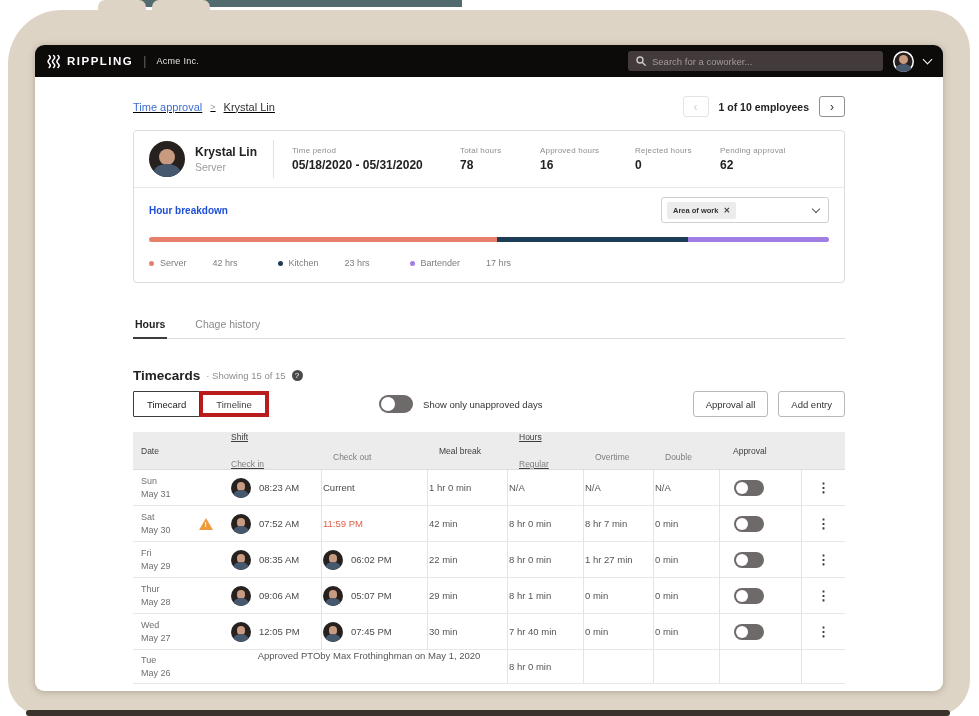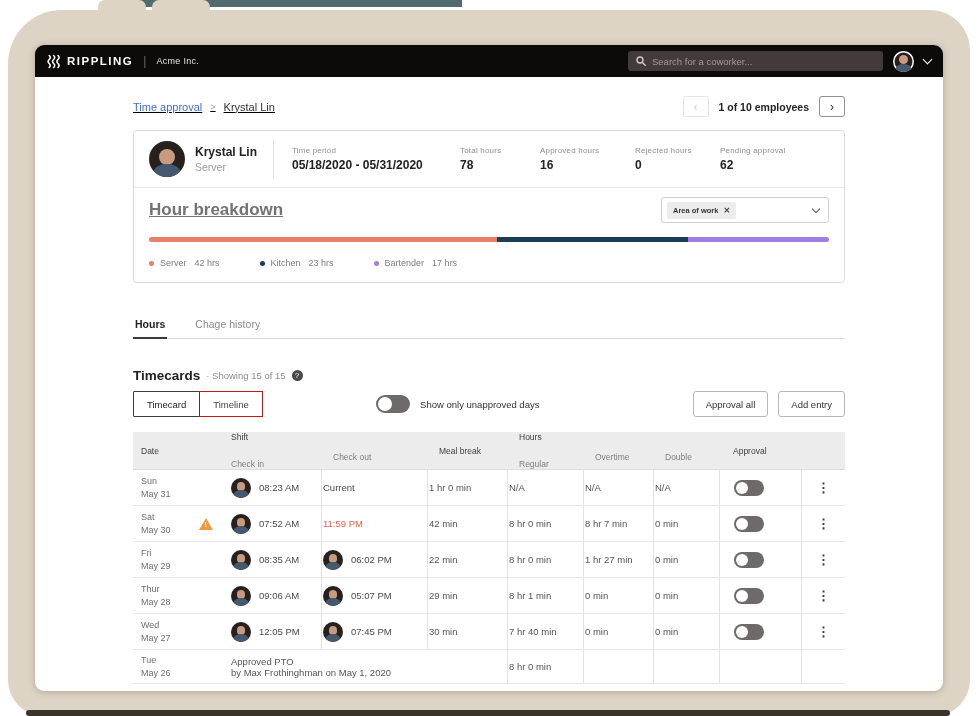--- a/index.html
+++ b/index.html
@@ -58,79 +58,79 @@
   .who-name { font-size:12px; font-weight:bold; color:#222; }
   .who-role { font-size:10.5px; color:#9c9c9c; margin-top:2px; }
   .vdiv { width:1px; height:38px; background:#e2e2e2; margin:0 18px 0 6px; }
   .stats { display:flex; flex:1; }
   .stat { display:flex; flex-direction:column; gap:3px; }
   .stat-label { font-size:8px; color:#8e8e8e; letter-spacing:.2px; }
   .stat-value { font-size:12px; font-weight:bold; color:#222; }
   .st-period { width:168px; } .st-total { width:80px; } .st-appr { width:95px; } .st-rej { width:85px; } .st-pend { width:100px; }
   .card-div { height:1px; background:#e8e8e8; margin:0 -15px; }
   .hb-row { display:flex; align-items:center; justify-content:space-between; margin-top:9px; }
-  .hb-title { font-size:17px; font-weight:bold; color:#737373;text-decoration:underline; }
+  .hb-title { font-size:10px; font-weight:bold; color:#1d4ed8; }
   .dropdown { width:168px; height:26px; border:1px solid #cfcfcf; border-radius:3px; display:flex; align-items:center; justify-content:space-between; padding:0 9px 0 5px; background:#fff; cursor:pointer; }
   .dd-tag { background:#ececec; border-radius:2px; font-size:7.5px; font-weight:bold; color:#333; padding:4px 6px; display:flex; align-items:center; gap:5px; }
   .dd-x { font-size:8px; color:#444; cursor:pointer; }
   .chev-down-gray { width:6px; height:6px; border-right:1.2px solid #555; border-bottom:1.2px solid #555; transform:rotate(45deg); margin-top:-3px; }
   .stackbar { display:flex; height:5px; border-radius:3px; overflow:hidden; margin-top:14px; }
   .legend { display:flex; gap:40px; margin:16px 0 14px; }
   .leg-item { display:flex; align-items:center; gap:6px; font-size:9px; color:#7d7d7d; }
   .leg-dot { width:5px; height:5px; border-radius:50%; flex:none; }
-  .leg-hours { margin-left:2px; }
+  .leg-hours { margin-left:20px; }
 
   
   .tabs { margin-top:35px; border-bottom:1px solid #dedede; display:flex; gap:26px; }
   .tab { font-size:10.5px; padding:0 2px 7px; color:#8a8a8a; cursor:pointer; }
   .tab.active { color:#222; font-weight:bold; border-bottom:2px solid #3c3c3c; margin-bottom:-1px; }
 
   
   .tc-head { margin-top:29px; display:flex; align-items:center; gap:6px; }
   .tc-title { font-size:13.5px; font-weight:bold; color:#222; }
   .tc-sub { font-size:9.5px; color:#8e8e8e; }
   .help-ic { width:11px; height:11px; border-radius:50%; background:#4a4a4a; color:#fff; font-size:8px; display:inline-flex; align-items:center; justify-content:center; cursor:pointer; }
 
   
   .toolbar { margin-top:8px; display:flex; align-items:center; justify-content:space-between; }
   .seg { display:flex; }
-  .seg-btn { height:26px; padding:0 13px; background:#fff; border:1px solid #b91c1c; font-size:9.5px; color:#444; font-family:"Liberation Sans",sans-serif; cursor:pointer; }
+  .seg-btn { height:26px; padding:0 13px; background:#fff; border:4px solid #b91c1c; font-size:9.5px; color:#444; font-family:"Liberation Sans",sans-serif; cursor:pointer; }
   .seg-btn.active { border:1.5px solid #3c3c3c; color:#222; z-index:1; position:relative; margin-right:-1px; border-radius:1px; }
   .toggle-cluster { display:flex; align-items:center; gap:10px; margin-left:-40px; }
   .toggle { border-radius:10px; background:#6f6a6a; display:inline-flex; align-items:center; padding:2px; cursor:pointer; flex:none; }
   .tg-lg { width:34px; height:18px; } .tg-lg .knob { width:14px; height:14px; }
   .tg-sm { width:30px; height:16px; } .tg-sm .knob { width:12px; height:12px; }
   .knob { border-radius:50%; background:#fff; }
   .toggle-label { font-size:9.5px; color:#333; }
   .actions { display:flex; gap:10px; }
   .act-btn { height:26px; padding:0 12px; background:#fff; border:1px solid #b9b9b9; border-radius:3px; font-size:9.5px; color:#333; font-family:"Liberation Sans",sans-serif; cursor:pointer; }
 
   
   .table { margin-top:15px; }
   .tr { display:grid; grid-template-columns:88px 100px 106px 80px 76px 70px 66px 82px 44px; border-bottom:1px solid #e8e8e8; align-items:center; }
   .thead { background:#ececec; height:38px; border-bottom:1px solid #dddddd; }
   .th { font-size:8.5px; color:#3d3d3d; padding:0 0 0 8px; }
   .th .sub { color:#7e7e7e; }
-  .th.two-line { display:flex; flex-direction:column; gap:17px; }
+  .th.two-line { display:flex; flex-direction:column; gap:17px;text-decoration:underline; }
   .th.bottom { align-self:end; padding-bottom:7px; }
   .row { height:36px; }
   .td { height:100%; display:flex; align-items:center; font-size:9.5px; color:#555; padding-left:1px; }
   .bl { border-left:1px solid #e3e3e3; }
   .c-date { padding-left:8px; justify-content:space-between; padding-right:8px; }
   .date2 { display:flex; flex-direction:column; gap:3px; font-size:9px; color:#6f6f6f; }
   .c-in { padding-left:10px; gap:8px; }
   .c-out { gap:8px; }
   .time { color:#4a4a4a; }
   .time.alert { color:var(--alert-time,#df5f49); }
   .warn { position:relative; width:0; height:0; border-left:7px solid transparent; border-right:7px solid transparent; border-bottom:12px solid var(--warning,#f09a3e); }
   .warn::after { content:"!"; position:absolute; left:-1.5px; top:3px; color:#fff; font-size:7px; font-weight:bold; }
   .kebab { font-size:13px; font-weight:bold; color:#3a3a3a; cursor:pointer; letter-spacing:0; }
   .c-kebab { justify-content:center; padding-left:0; }
   .row-pto { height:34px; }
-  .pto-cell { grid-column:2/5; display:flex; flex-direction:column; justify-content:center; gap:0; font-size:9.5px; color:#555; padding-left:10px; height:100%; }
+  .pto-cell { grid-column:2/5; display:flex; flex-direction:row; justify-content:center; gap:0; font-size:9.5px; color:#555; padding-left:10px; height:100%; }
   .empty { height:100%; }
 
   
   .svg-ic { display:block; }
 </style>
 </head>
 <body>
 
 <div class="stage">
   <div class="decor-teal"></div>

